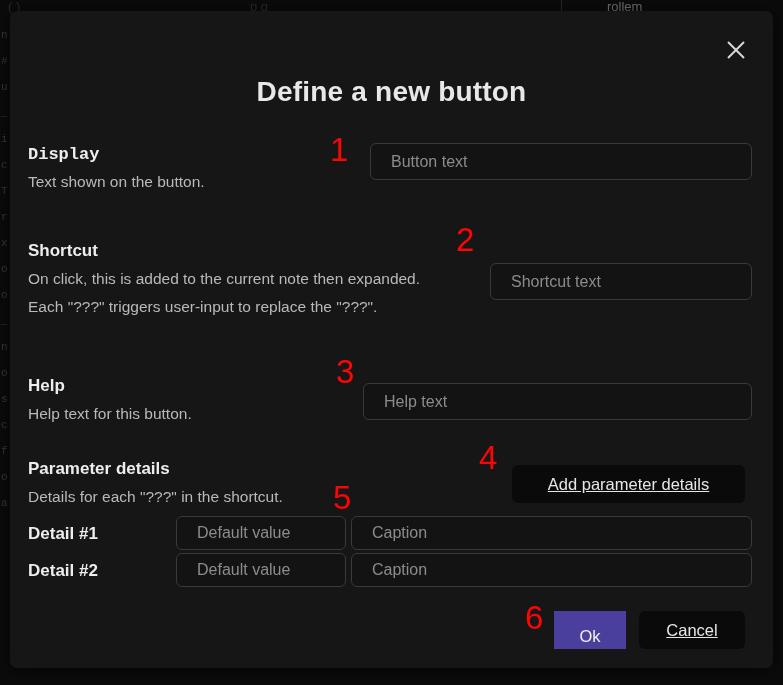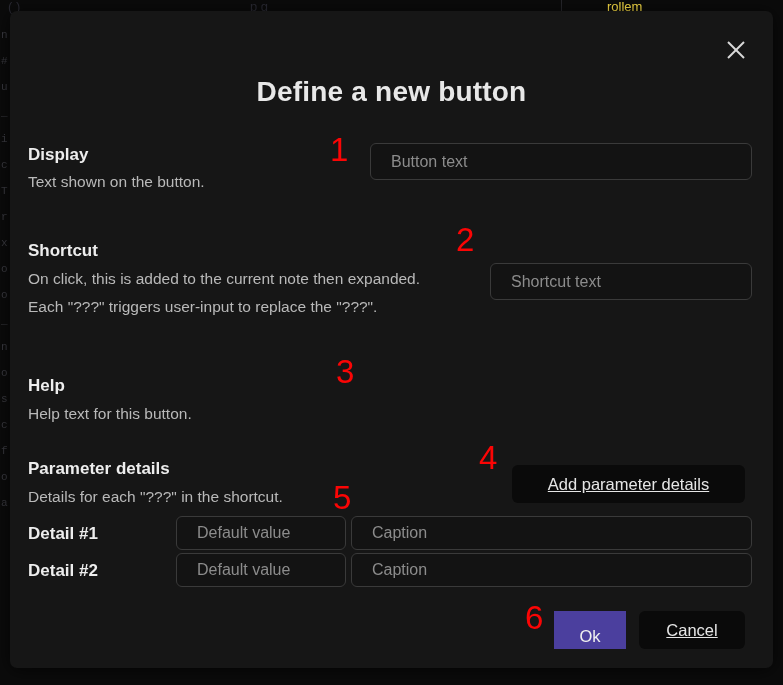--- a/index.html
+++ b/index.html
@@ -22,21 +22,21 @@
     background: #0b0b0b;
   }
   .bg-strip-text {
     position: absolute;
     font-family: "Liberation Sans", sans-serif;
     font-size: 13px;
     color: #2a2a33;
     white-space: nowrap;
     line-height: 13px;
   }
-  .bg-strip-text.accent { color: #fde047; }
+  .bg-strip-text.accent { color: #737373; }
   .bg-left-col {
     position: absolute;
     left: 1px;
     top: 22px;
     width: 10px;
     font-family: "Liberation Mono", monospace;
     font-size: 11px;
     line-height: 26px;
     color: #3a3a40;
     white-space: pre;
@@ -195,31 +195,32 @@
 
   <div id="close-btn">
     <svg width="22" height="22" viewBox="0 0 22 22" aria-hidden="true">
       <line x1="3" y1="3" x2="19" y2="19" stroke="currentColor" stroke-width="2"></line>
       <line x1="19" y1="3" x2="3" y2="19" stroke="currentColor" stroke-width="2"></line>
     </svg>
   </div>
 
   <div id="dialog-title">Define a new button</div>
 
-  <div class="sec-head" style="left:18px; top:134px;">Display</div>
+  <div class="sec-head" style="left:18px; top:134px;font-family:Liberation Mono, monospace;">Display</div>
   <div class="sec-desc" style="left:18px; top:162px;">Text shown on the button.</div>
   <input class="field" style="left: 360px; top: 132px; width: 382px; height: 37px;" placeholder="Button text">
 
   <div class="sec-head" style="left:18px; top:230px;">Shortcut</div>
   <div class="sec-desc" style="left:18px; top:259px;">On click, this is added to the current note then expanded.</div>
   <div class="sec-desc" style="left:18px; top:287px;">Each "???" triggers user-input to replace the "???".</div>
   <input class="field" style="left: 480px; top: 252px; width: 262px; height: 37px;" placeholder="Shortcut text">
 
   <div class="sec-head" style="left:18px; top:365px;">Help</div>
   <div class="sec-desc" style="left:18px; top:394px;">Help text for this button.</div>
+  <input class="field" style="left: 353px; top: 372px; width: 389px; height: 37px;" placeholder="Help text">
 
   <div class="sec-head" style="left:18px; top:448px;">Parameter details</div>
   <div class="sec-desc" style="left:18px; top:477px;">Details for each "???" in the shortcut.</div>
   <button class="btn-dark" style="left:502px; top:454px; width:233px; height:38px;">Add parameter details</button>
 
   <div class="row-label" style="left:18px; top:513px;">Detail #1</div>
   <input class="field" style="left: 166px; top: 505px; width: 170px; height: 34px;" placeholder="Default value">
   <input class="field" style="left: 341px; top: 505px; width: 401px; height: 34px;" placeholder="Caption">
 
   <div class="row-label" style="left:18px; top:550px;">Detail #2</div>

